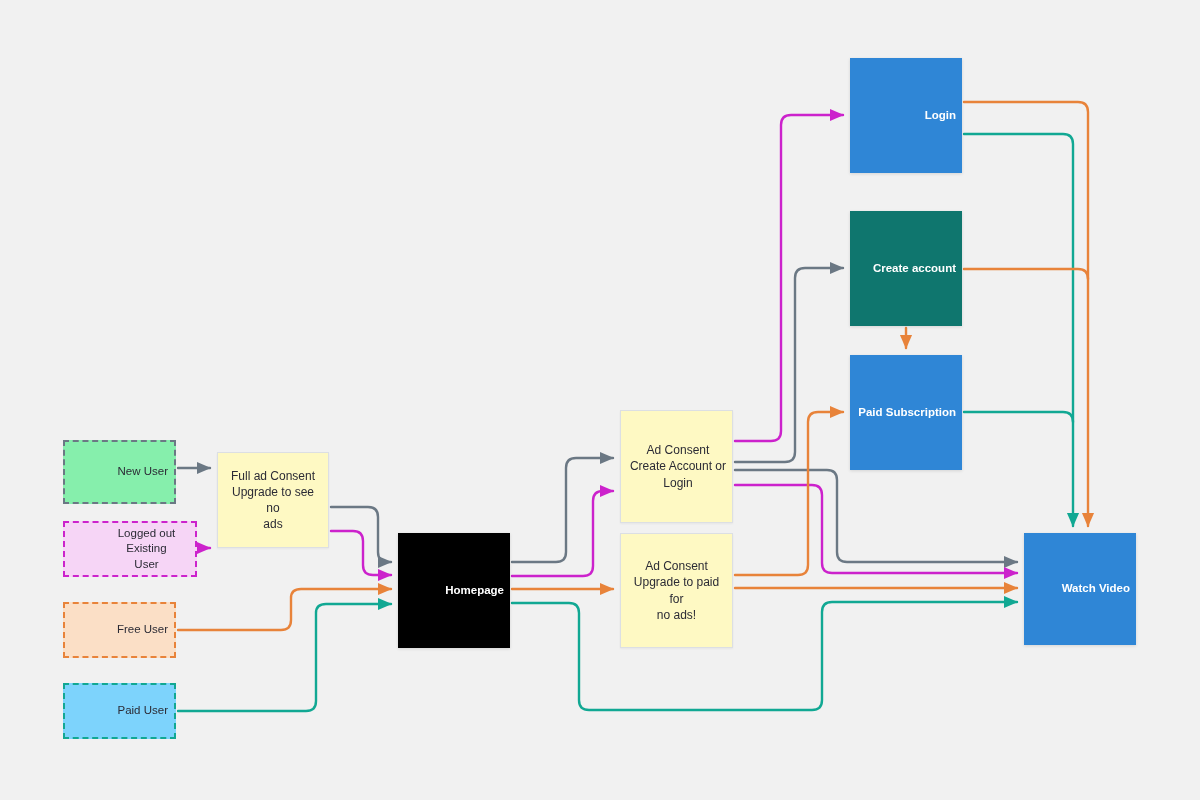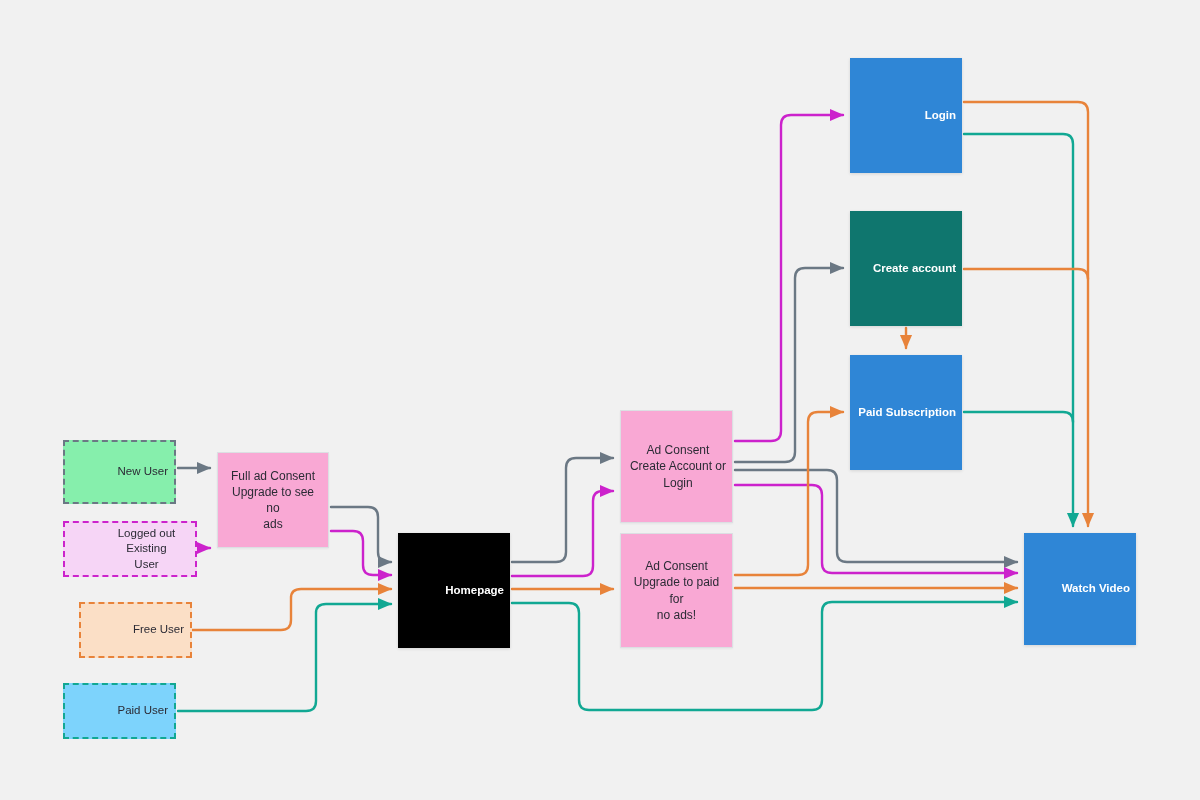--- a/index.html
+++ b/index.html
@@ -46,21 +46,21 @@
   
   .node.src {
     border-width: 2px;
     border-style: dashed;
     font-size: 11.5px;
     color: #2b2b35;
     font-weight: 400;
   }
   
   .node.page {
-    background: #f9a8d4;
+    background: #fef9c3;
     border: 1px solid #dcdfe3;
     font-size: 12px;
     color: #2b2b35;
     box-shadow: 0 1px 2px rgba(0,0,0,0.05);
   }
   
   .node.blue {
     background: #2f86d6;
     color: #ffffff;
     font-size: 11.5px;
@@ -139,21 +139,21 @@
 
   <div class="node src" id="node-new-user" style="left: 63px; top: 440px; width: 113px; height: 64px; background: #86efac; border-color: rgb(107, 120, 132);">
     <span class="label">New User</span>
   </div>
 
   <div class="node src" id="node-logged-out-existing-user" style="left: 63px; top: 521px; width: 134px; height: 56px; background: rgb(246, 213, 246); border-color: rgb(204, 34, 204); padding-left: 33px;">
     <span class="label">Logged out Existing
 User</span>
   </div>
 
-  <div class="node src" id="node-free-user" style="left: 63px; top: 602px; width: 113px; height: 56px; background: rgb(251, 223, 198); border-color: rgb(232, 131, 58); margin-left: 16px;">
+  <div class="node src" id="node-free-user" style="left: 63px; top: 602px; width: 113px; height: 56px; background: rgb(251, 223, 198); border-color: rgb(232, 131, 58);">
     <span class="label">Free User</span>
   </div>
 
   <div class="node src" id="node-paid-user" style="left: 63px; top: 683px; width: 113px; height: 56px; background: #7dd3fc; border-color: rgb(17, 168, 147);">
     <span class="label">Paid User</span>
   </div>
 
   <div class="node page" id="node-full-ad-consent" style="left: 217px; top: 452px; width: 112px; height: 96px;">
     <span class="label">Full ad Consent
 Upgrade to see no

